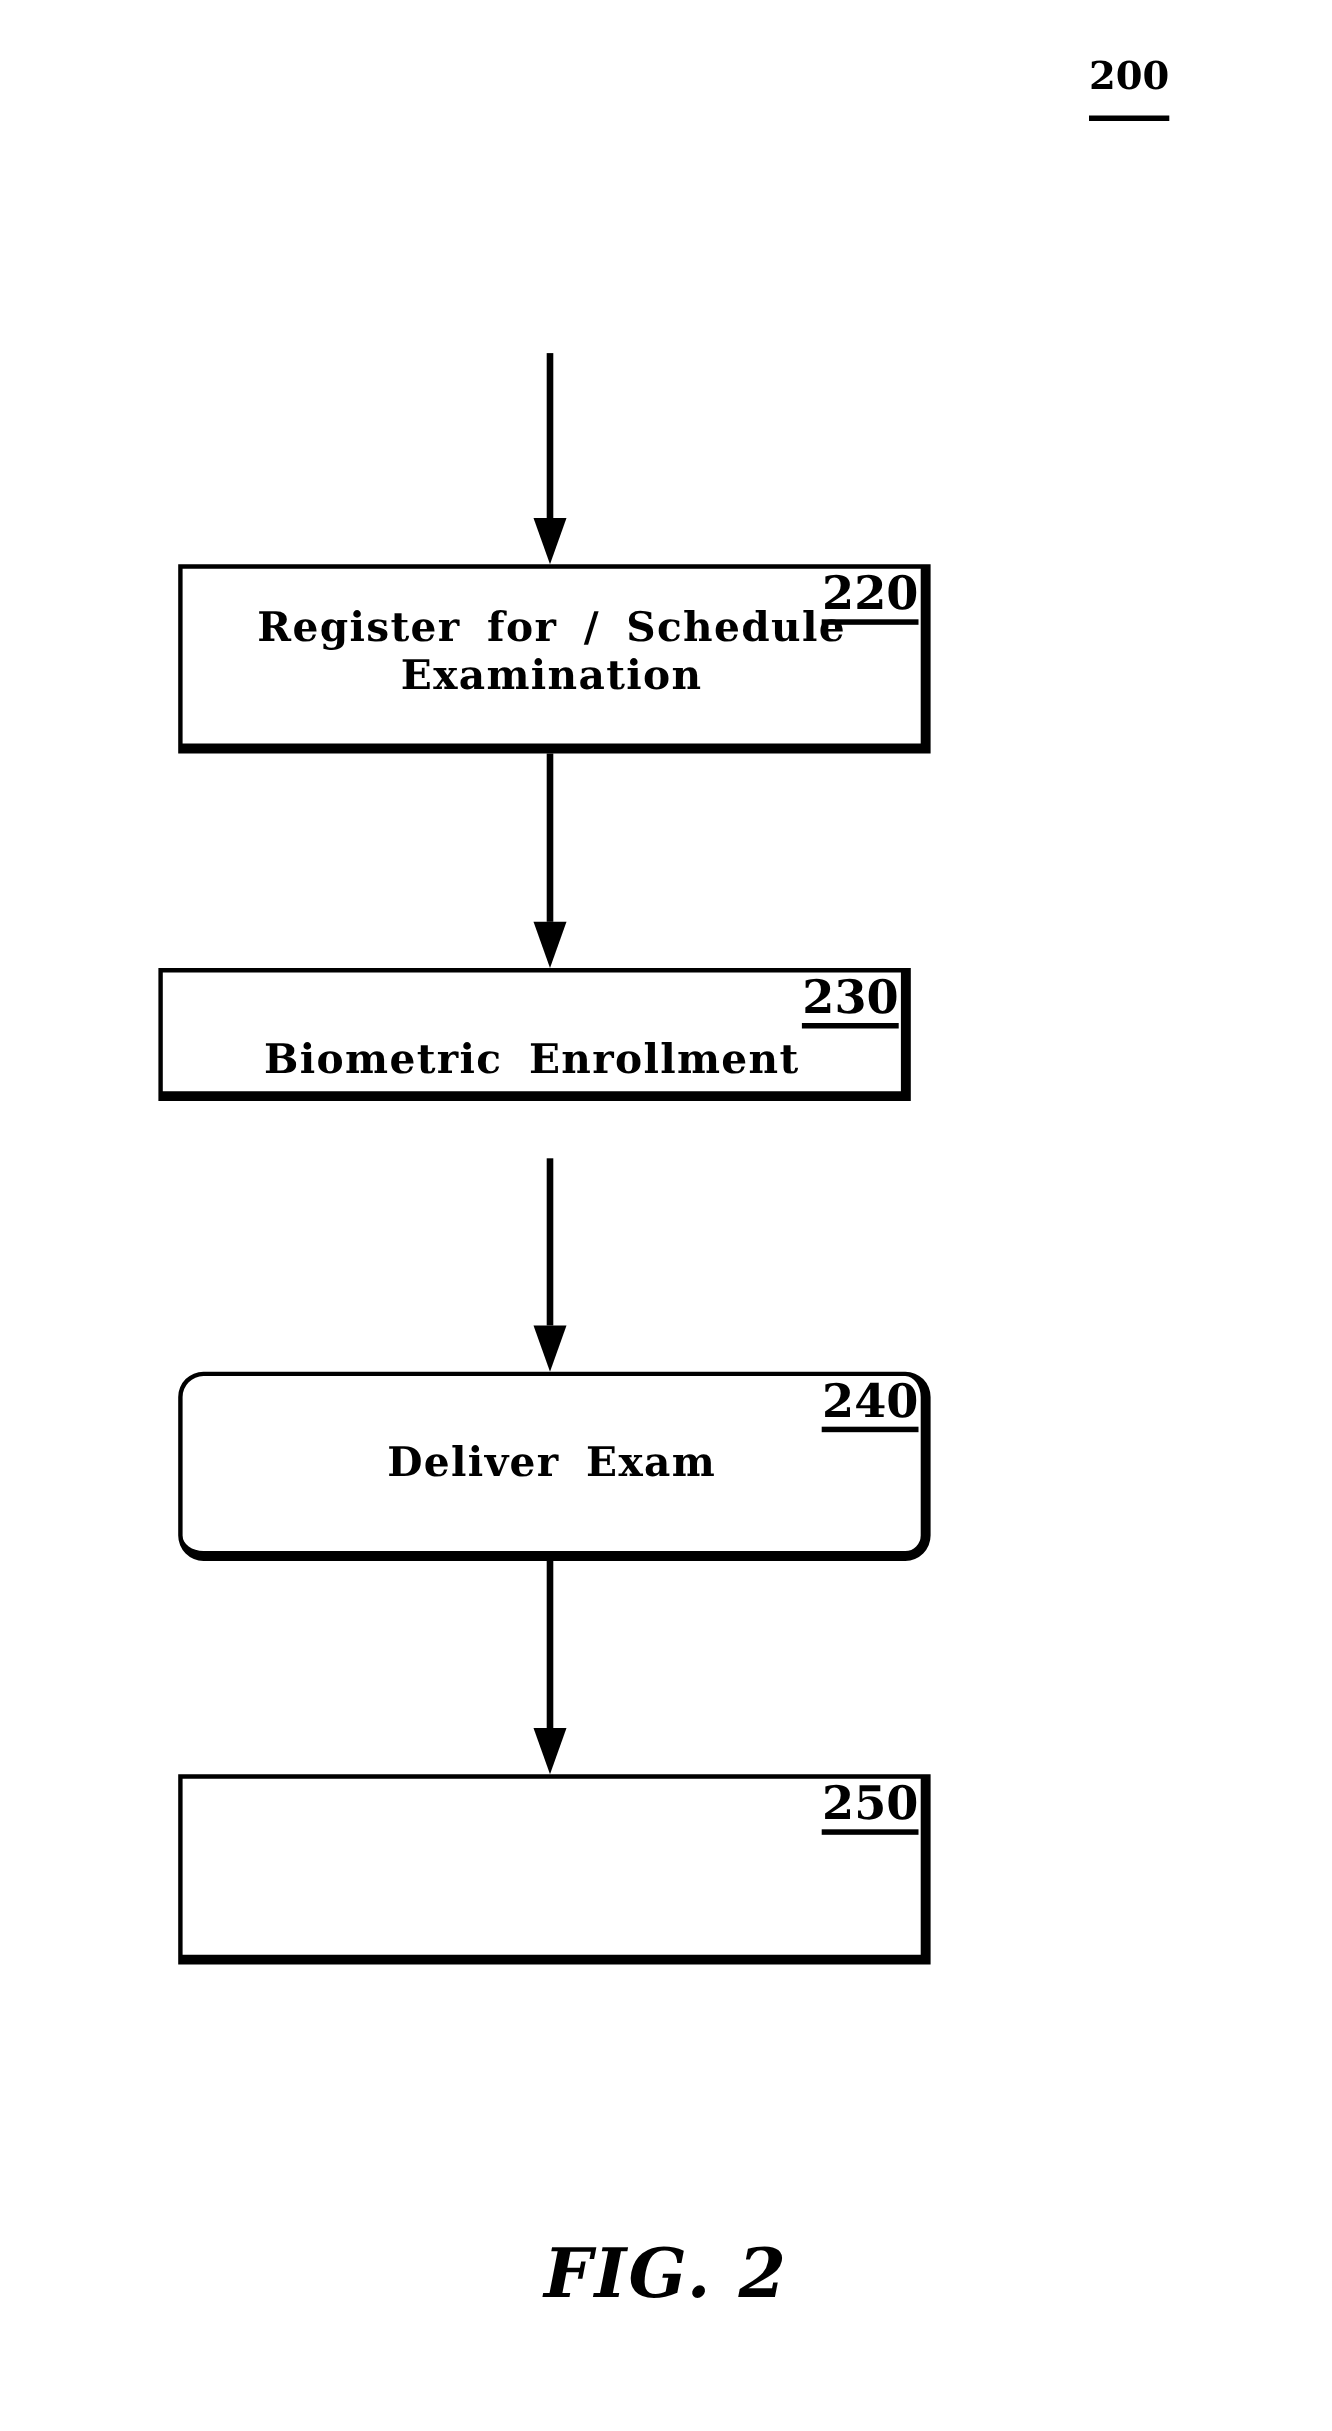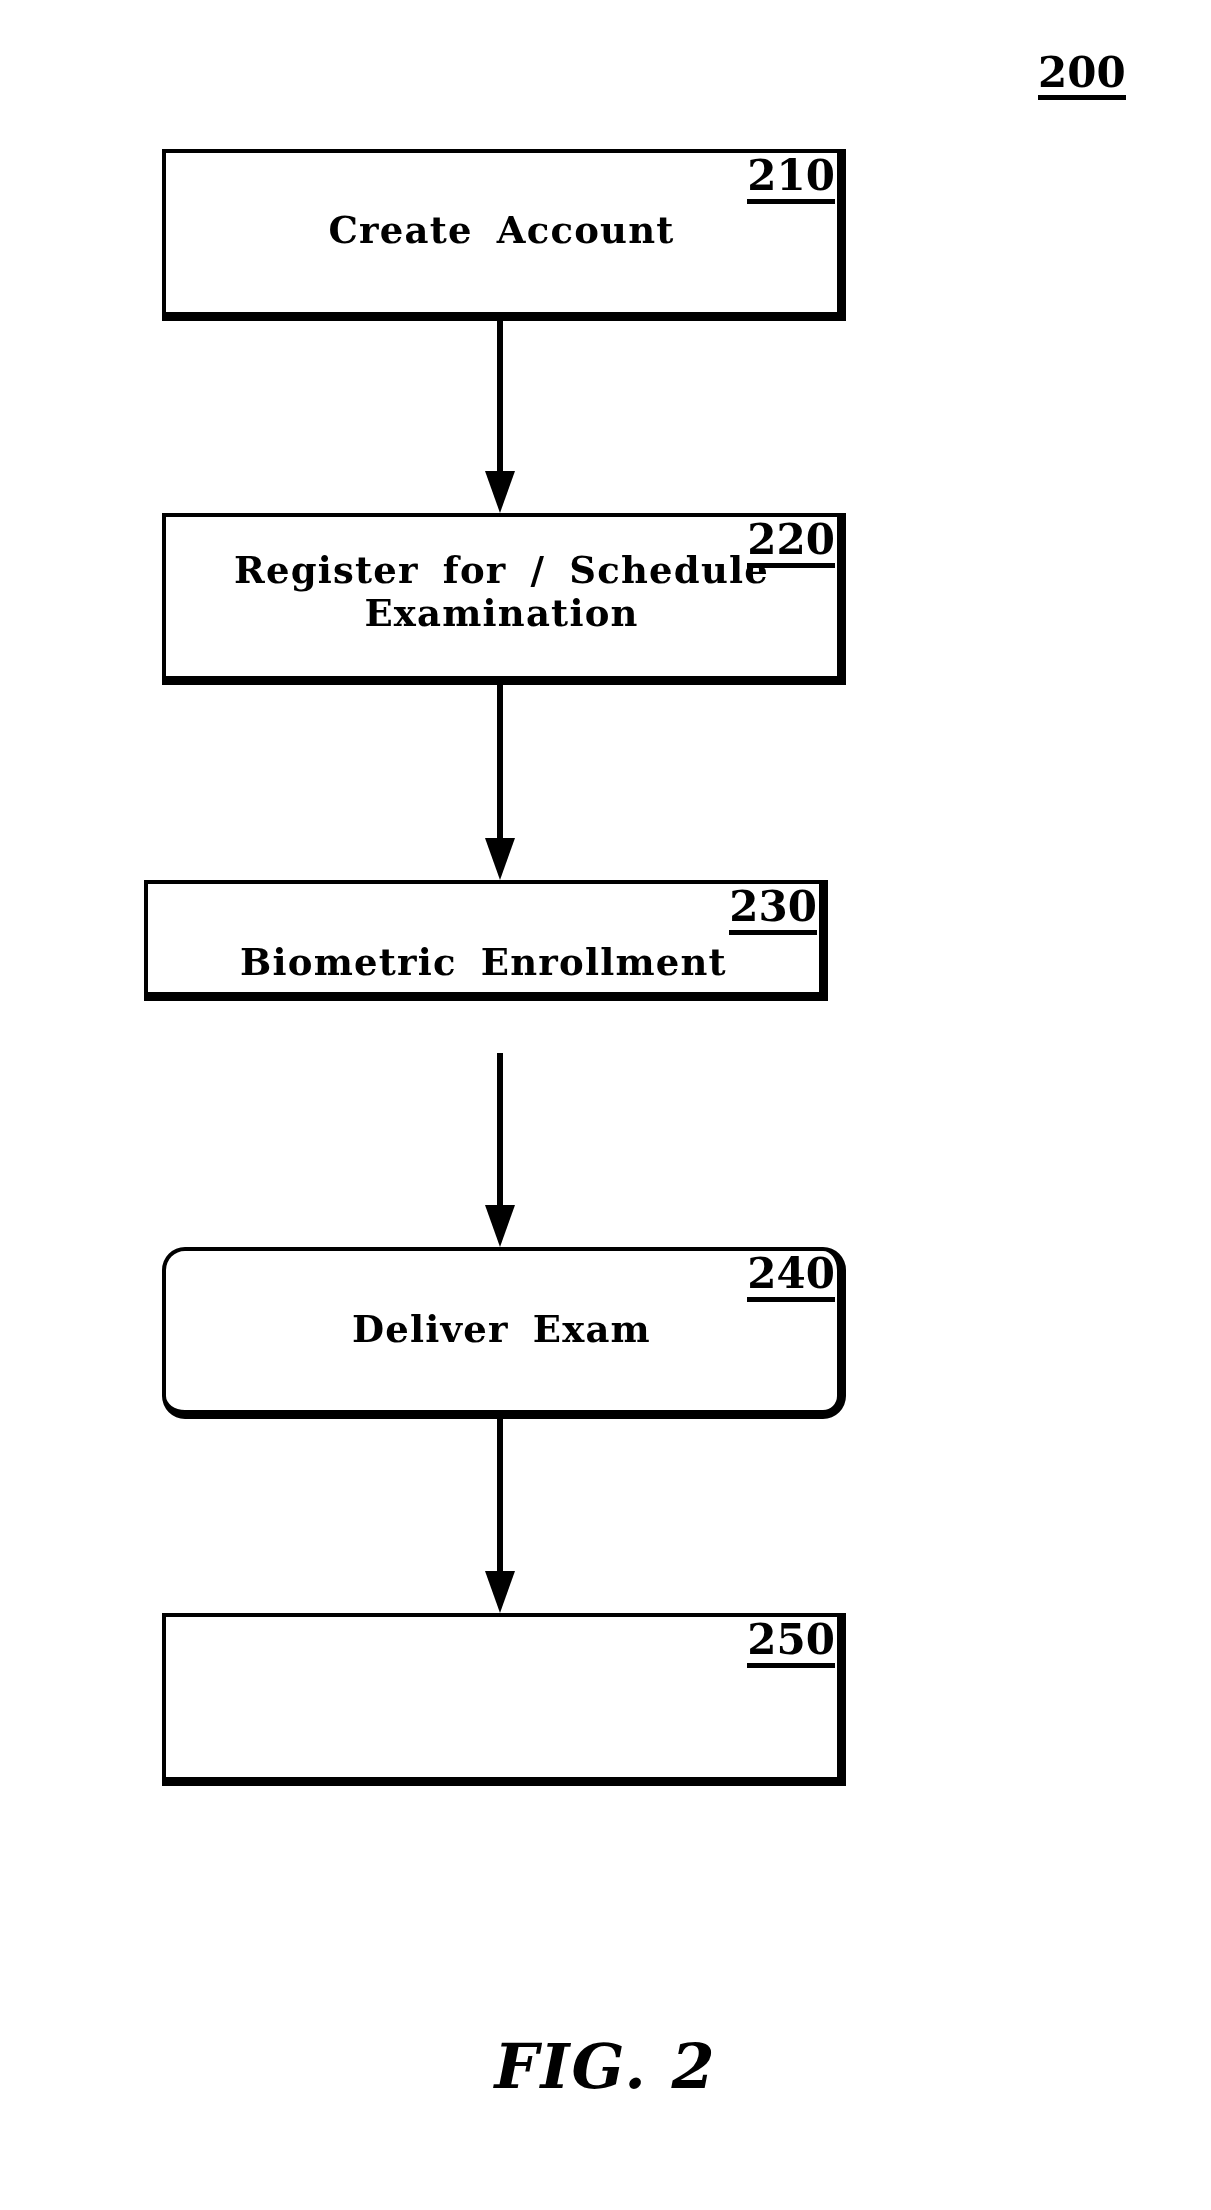--- a/index.html
+++ b/index.html
@@ -19,27 +19,26 @@
     height: 2210px;
     background: #ffffff;
     overflow: hidden;
   }
 
   
   .fig-ref {
     position: absolute;
     font-family: "DejaVu Serif", serif;
     font-weight: bold;
-    font-size: 42px;
+    font-size: 35px;
     line-height: 1;
     letter-spacing: 0px;
     border-bottom: 5px solid #000;
-    padding-bottom: 1px;
+    padding-bottom: 18px;
     white-space: nowrap;
-    margin-left: 48px;
   }
 
   
   .node {
     position: absolute;
     box-sizing: border-box;
     background: #ffffff;
     border-top: 4px solid #000;
     border-left: 4px solid #000;
     border-right: 9px solid #000;
@@ -109,24 +108,20 @@
     letter-spacing: 2px;
   }
 </style>
 </head>
 <body>
 
 <div id="page">
 
   <div class="fig-ref" style="left:990px; top:52px;">200</div>
 
-  <div class="node" style="left:162px; top:149px; width:684px; height:172px;">
-    <div class="node-ref">210</div>
-    <div class="node-label" style="top:56px;">Create Account</div>
-  </div>
 
   <div class="arrow" style="left:485px; top:321px; height:192px;">
     <div class="stem" style="height:150px;"></div>
     <div class="head"></div>
   </div>
 
   <div class="node" style="left:162px; top:513px; width:684px; height:172px;">
     <div class="node-ref">220</div>
     <div class="node-label" style="top:32px;">Register for / Schedule
 Examination</div>

